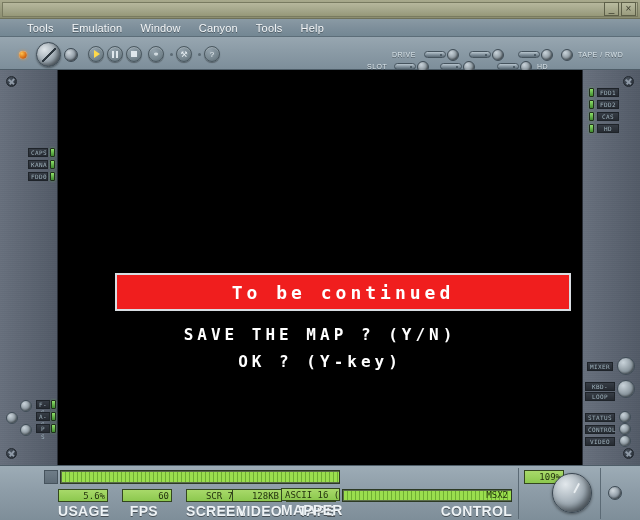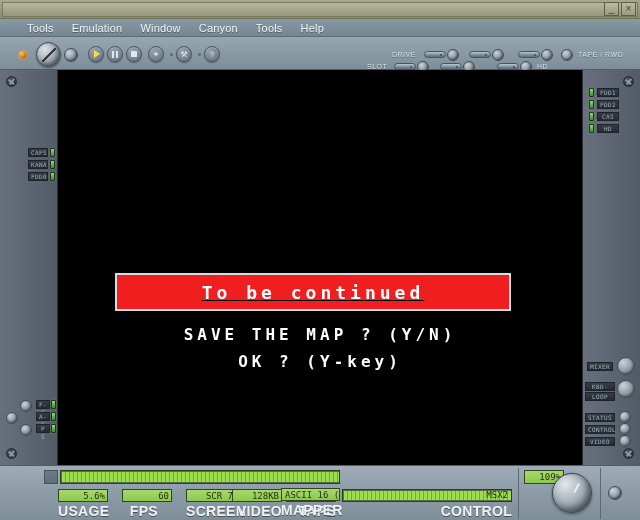--- a/index.html
+++ b/index.html
@@ -154,24 +154,24 @@
     position:absolute; left:58px; top:0; width:524px; height:395px;
     background:#000;
   }
   #screen-inner {
     position:absolute; left:5px; top:5px; width:514px; height:385px;
     background:#000;
     display:flex; flex-direction:column; align-items:center;
     justify-content:flex-start;
   }
   #banner {
-    position:absolute; left:52px; top:198px; width:396px; height:38px;
+    position:absolute; left:52px; top:198px; width:456px; height:38px;
     background:#f01e1e;
     border:2px solid #d8dde2;
-    display:flex; align-items:center; justify-content:center;text-decoration:underline;
+    display:flex; align-items:center; justify-content:center;
   }
   #banner .btext {
     color:#ffffff; font-family:"DejaVu Sans Mono", monospace;
     font-size:18px; font-weight:bold; letter-spacing:4px;
   }
   .gline {
     position:absolute; width:100%; text-align:center;
     color:#ffffff; font-family:"DejaVu Sans Mono", monospace;
     font-size:16px; font-weight:bold; letter-spacing:4px;
   }

